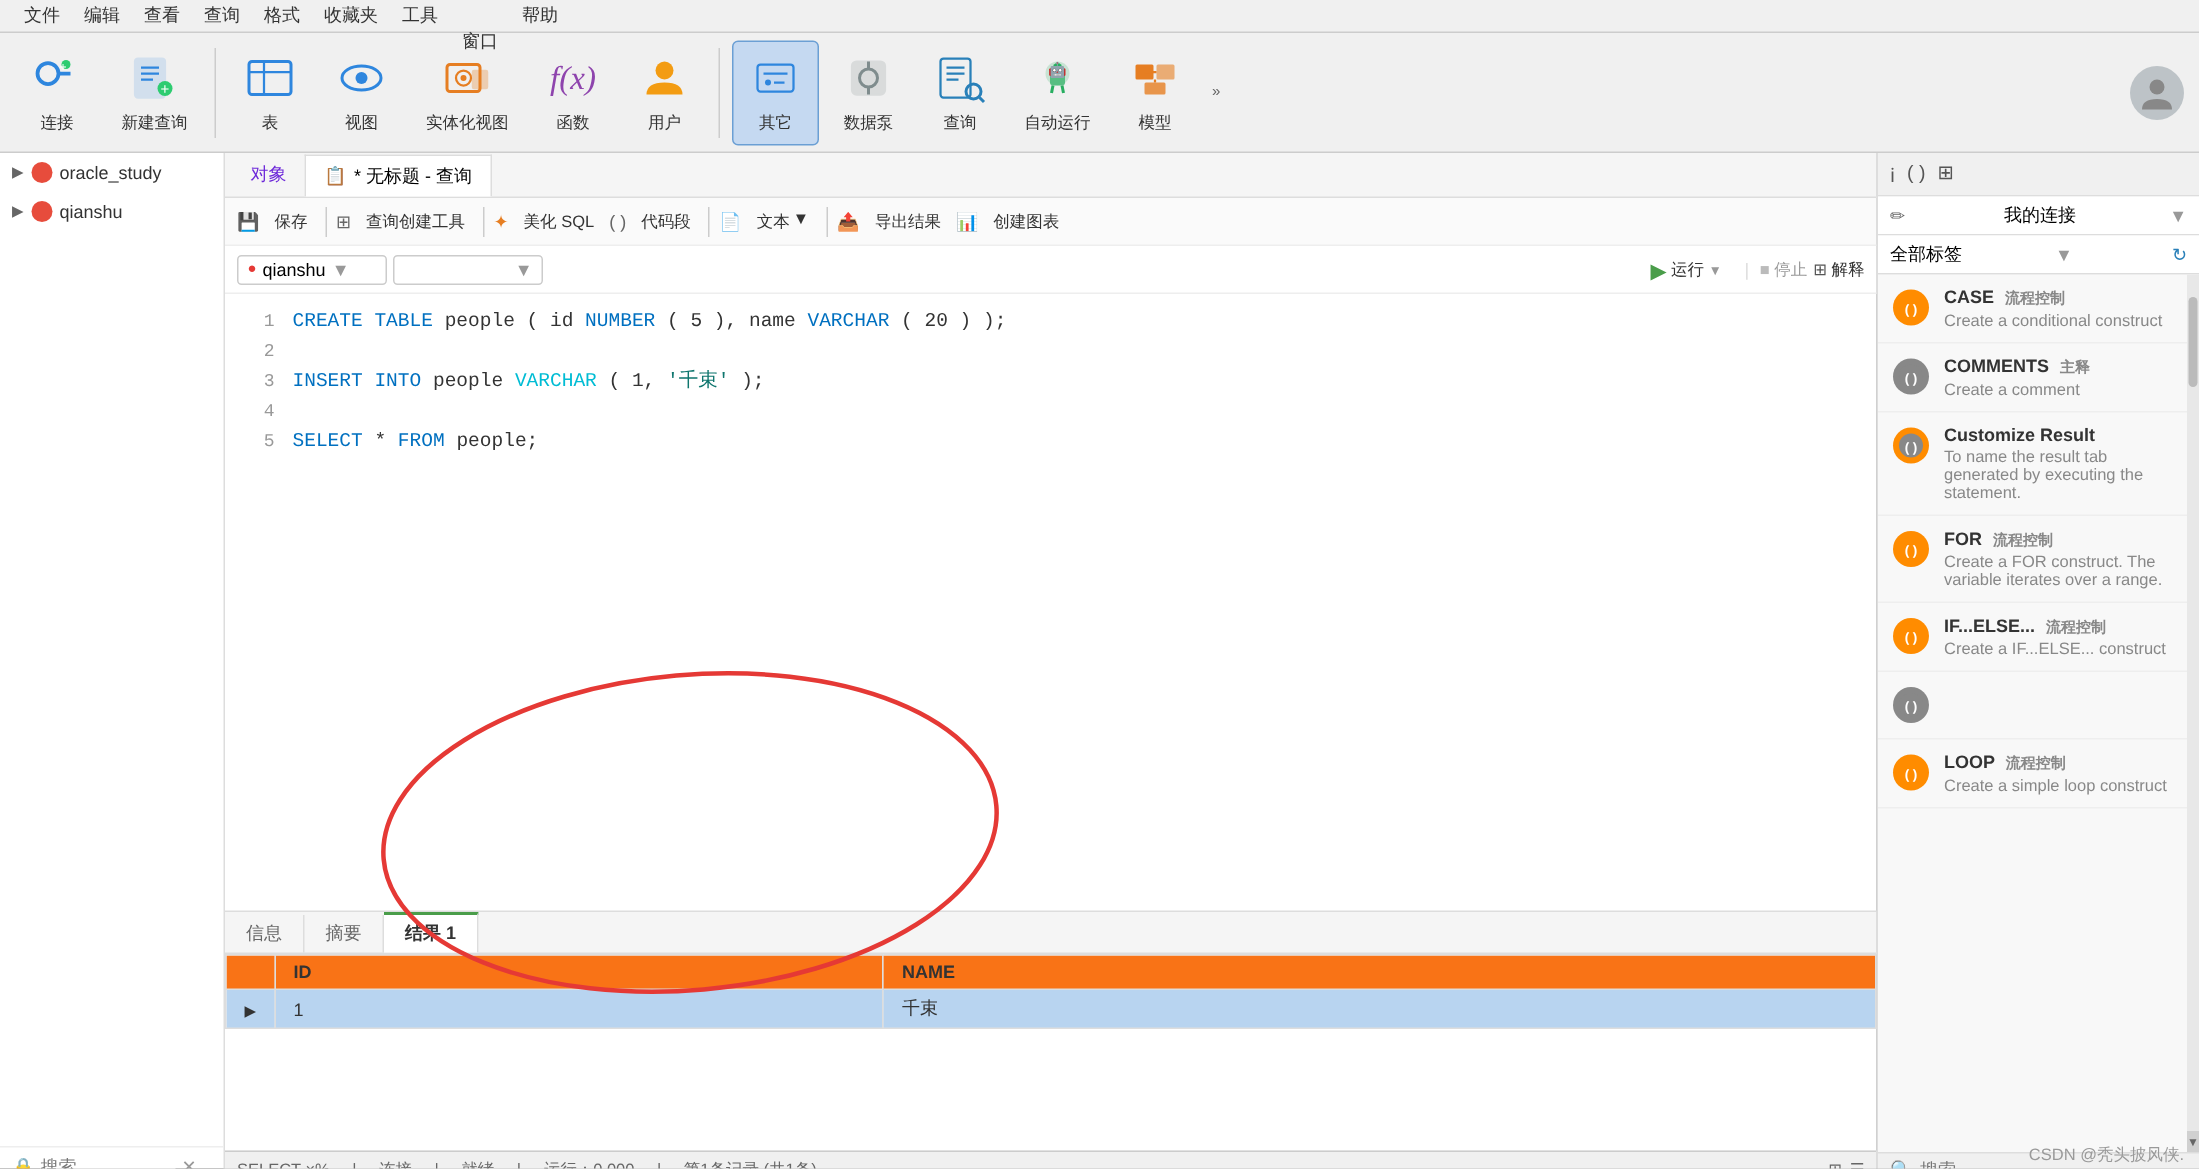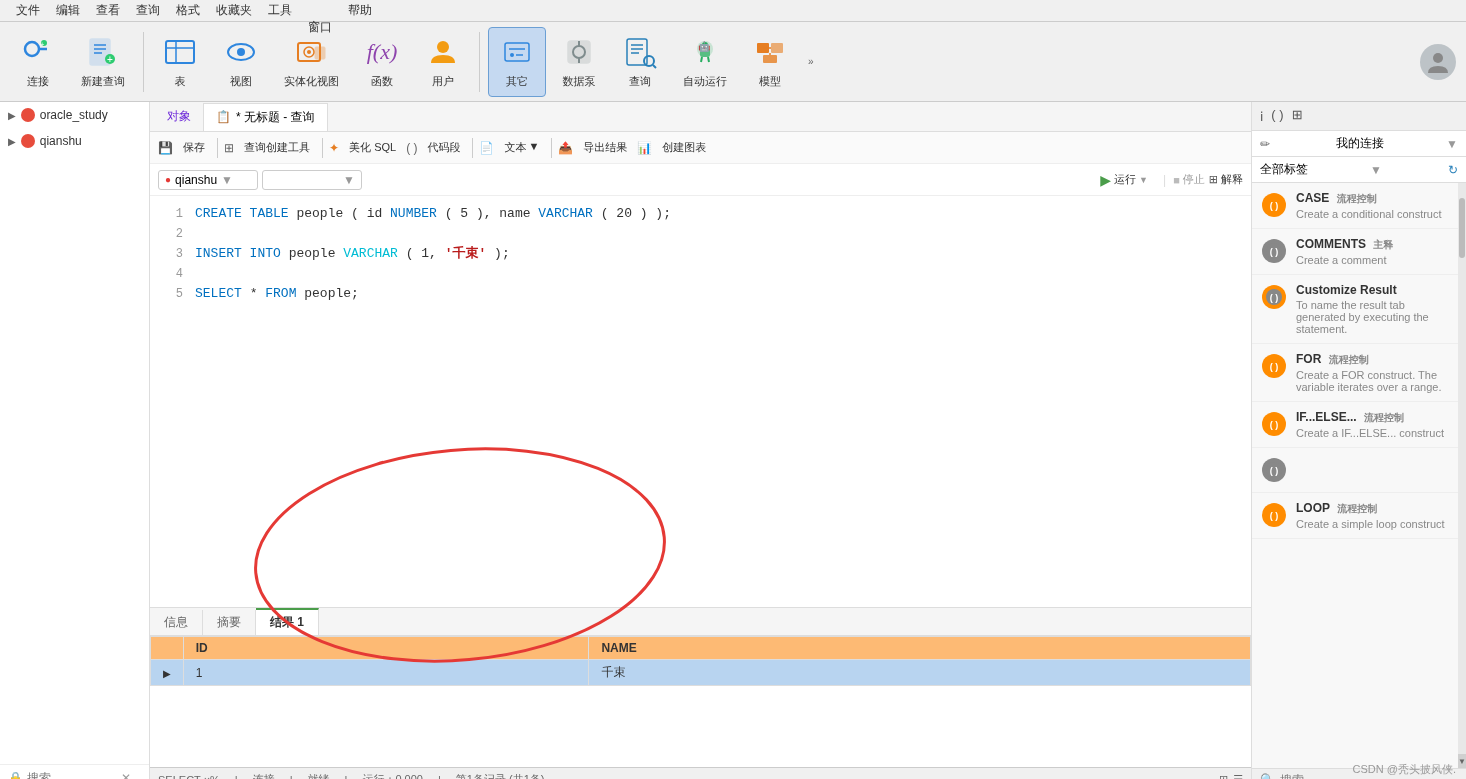--- a/index.html
+++ b/index.html
@@ -189,21 +189,21 @@
     .line-num {
       color: #999;
       min-width: 25px;
       text-align: right;
       margin-right: 12px;
       user-select: none;
       font-size: 12px;
     }
     .kw-blue { color: #0070c0; }
     .kw-cyan { color: #00bcd4; }
-    .str-red { color: #b91c1c; font-weight: bold; }
+    .str-red { color: #0f766e; }
     .code-default { color: #333; }
 
     
     .results-panel {
       border-top: 1px solid #ddd;
       height: 160px;
       display: flex;
       flex-direction: column;
     }
     .results-tabs {
@@ -231,21 +231,21 @@
     .data-table {
       flex: 1;
       overflow: auto;
     }
     .data-table table {
       border-collapse: collapse;
       width: 100%;
       font-size: 12px;
     }
     .data-table th {
-      background: #fdba74;
+      background: #f97316;
       border: 1px solid #ddd;
       padding: 4px 12px;
       text-align: left;
       font-weight: bold;
       color: #333;
     }
     .data-table td {
       border: 1px solid #ddd;
       padding: 4px 12px;
       color: #333;

